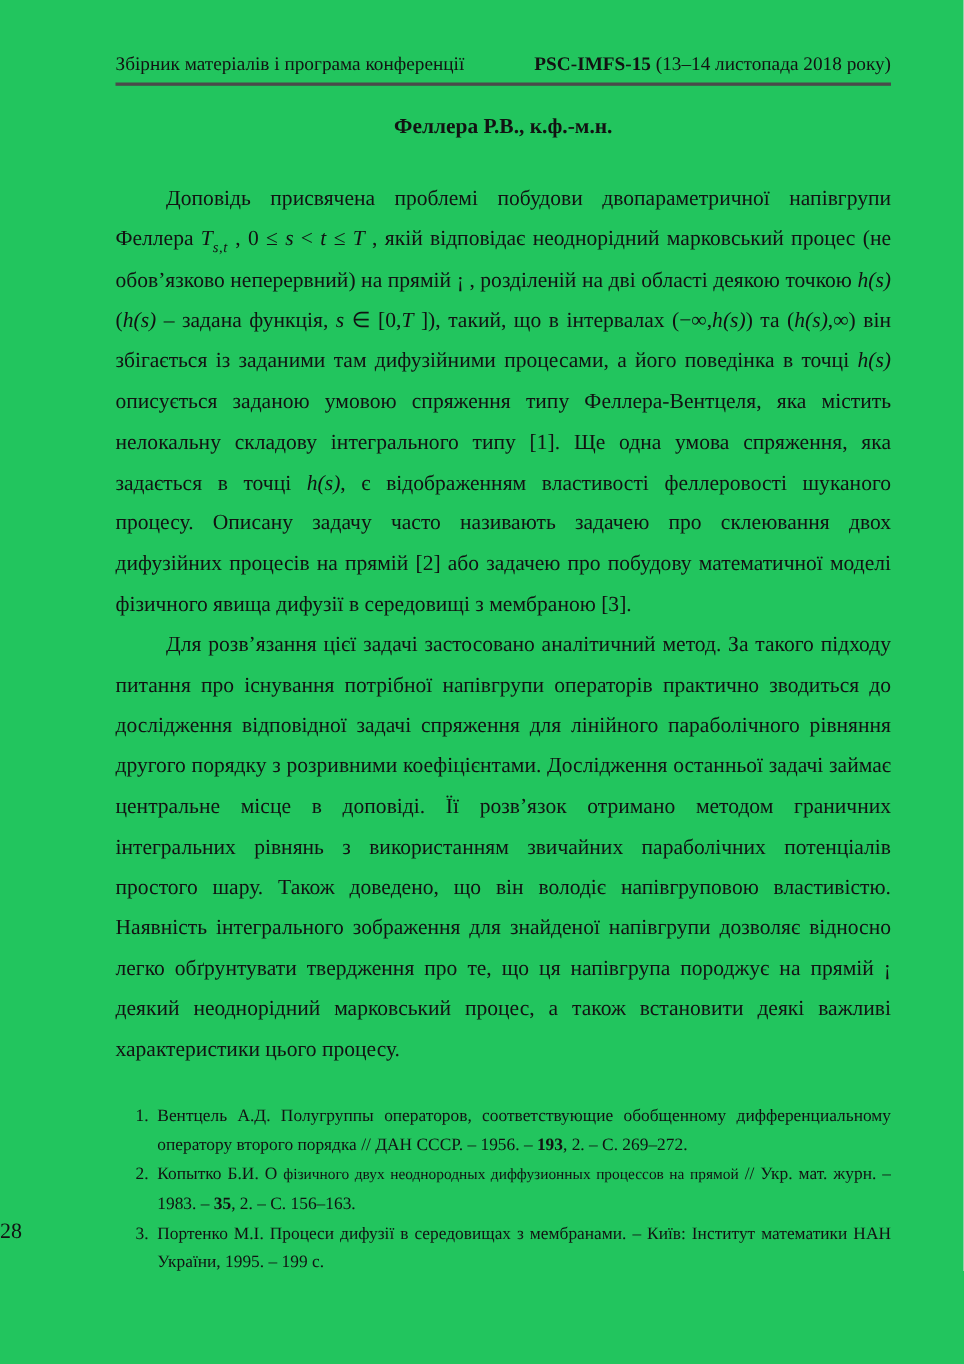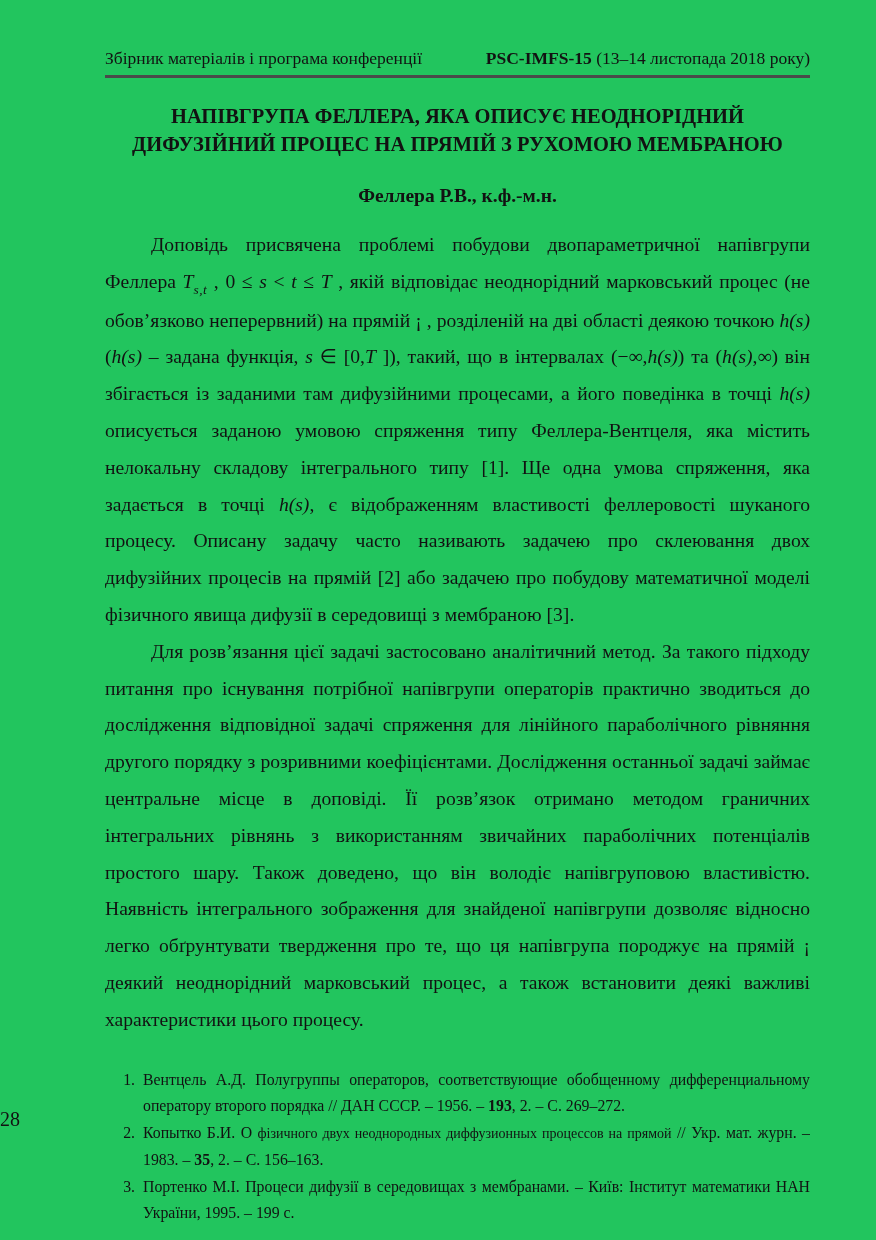--- a/index.html
+++ b/index.html
@@ -37,21 +37,21 @@
     font-size: 19.5px;
     font-weight: bold;
   }
   .affiliation-line {
     margin-top: 7px;
     text-align: center;
     font-size: 19.5px;
     font-weight: bold;
     font-style: italic;
   }
-  .body-text { margin-top: 20px; }
+  .body-text { margin-top: 36px; }
   .body-text p {
     margin: 0;
     font-size: 19.6px;
     line-height: 36.8px;
     text-align: justify;
     text-indent: 46px;
   }
   .math { font-style: italic; }
   .sub {
     font-style: italic;
@@ -87,24 +87,20 @@
 </head>
 <body>
 
 <div class="page">
 
   <div class="running-head">
     <span class="rh-left">Збірник матеріалів і програма конференції</span>
     <span class="rh-right"><b>PSC-IMFS-15</b><span> (13–14 листопада 2018 року)</span></span>
   </div>
 
-  <h1 class="doc-title">
-    <span>НАПІВГРУПА ФЕЛЛЕРА, ЯКА ОПИСУЄ НЕОДНОРІДНИЙ</span><br>
-    <span>ДИФУЗІЙНИЙ ПРОЦЕС НА ПРЯМІЙ З РУХОМОЮ МЕМБРАНОЮ</span>
-  </h1>
 
   <div class="author-line">Феллера Р.В., к.ф.-м.н.</div>
 
 
   <div class="body-text" id="paragraphs">
       <p><span>Доповідь присвячена проблемі побудови двопараметричної напівгрупи Феллера </span><span class="math">T</span><span class="sub">s,t</span><span> , 0 ≤ </span><span class="math">s</span><span> &lt; </span><span class="math">t</span><span> ≤ </span><span class="math">T</span><span> , якій відповідає неоднорідний марковський процес (не обов’язково неперервний) на прямій ¡ , розділеній на дві області деякою точкою </span><span class="math">h(s)</span><span> (</span><span class="math">h(s)</span><span> – задана функція, </span><span class="math">s</span><span> ∈ [0,</span><span class="math">T</span><span> ]), такий, що в інтервалах (−∞,</span><span class="math">h(s)</span><span>) та (</span><span class="math">h(s)</span><span>,∞) він збігається із заданими там дифузійними процесами, а його поведінка в точці </span><span class="math">h(s)</span><span> описується заданою умовою спряження типу Феллера-Вентцеля, яка містить нелокальну складову інтегрального типу [1]. Ще одна умова спряження, яка задається в точці </span><span class="math">h(s)</span><span>, є відображенням властивості феллеровості шуканого процесу. Описану задачу часто називають задачею про склеювання двох дифузійних процесів на прямій [2] або задачею про побудову математичної моделі фізичного явища дифузії в середовищі з мембраною [3].</span></p>
       <p><span>Для розв’язання цієї задачі застосовано аналітичний метод. За такого підходу питання про існування потрібної напівгрупи операторів практично зводиться до дослідження відповідної задачі спряження для лінійного параболічного рівняння другого порядку з розривними коефіцієнтами. Дослідження останньої задачі займає центральне місце в доповіді. Її розв’язок отримано методом граничних інтегральних рівнянь з використанням звичайних параболічних потенціалів простого шару. Також доведено, що він володіє напівгруповою властивістю. Наявність інтегрального зображення для знайденої напівгрупи дозволяє відносно легко обґрунтувати твердження про те, що ця напівгрупа породжує на прямій ¡  деякий неоднорідний марковський процес, а також встановити деякі важливі характеристики цього процесу.</span></p>
     </div>
 
   <div class="ref-list" id="references">

